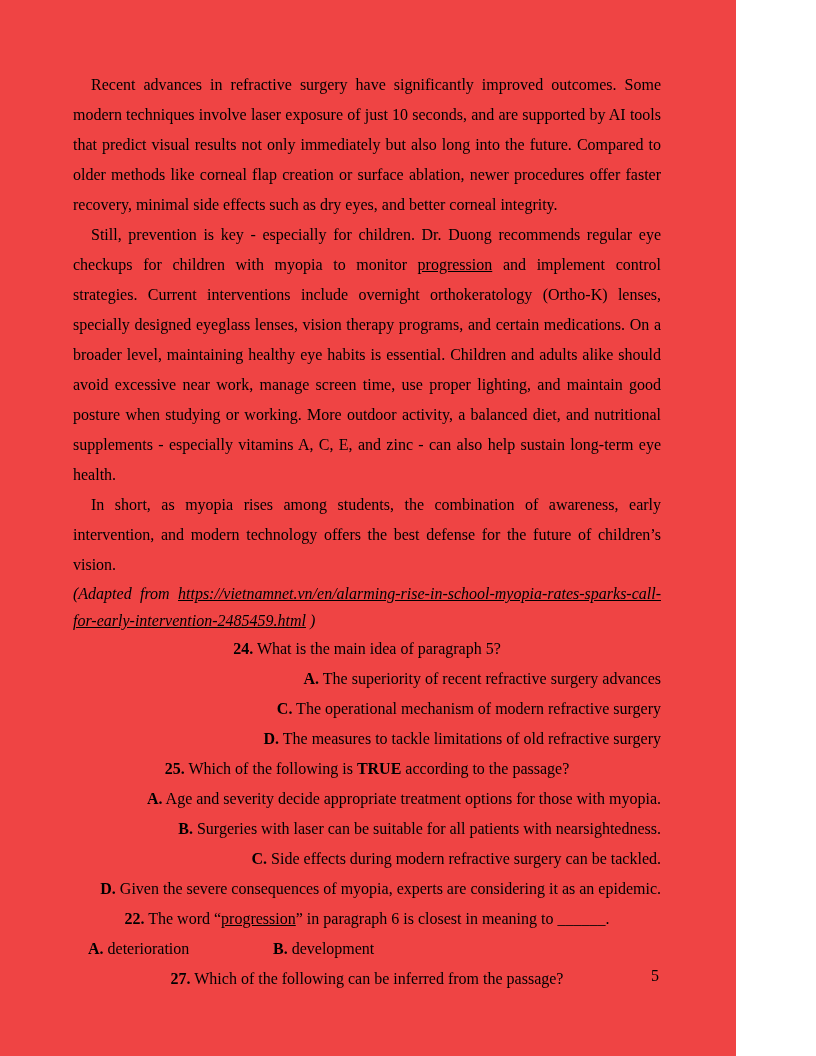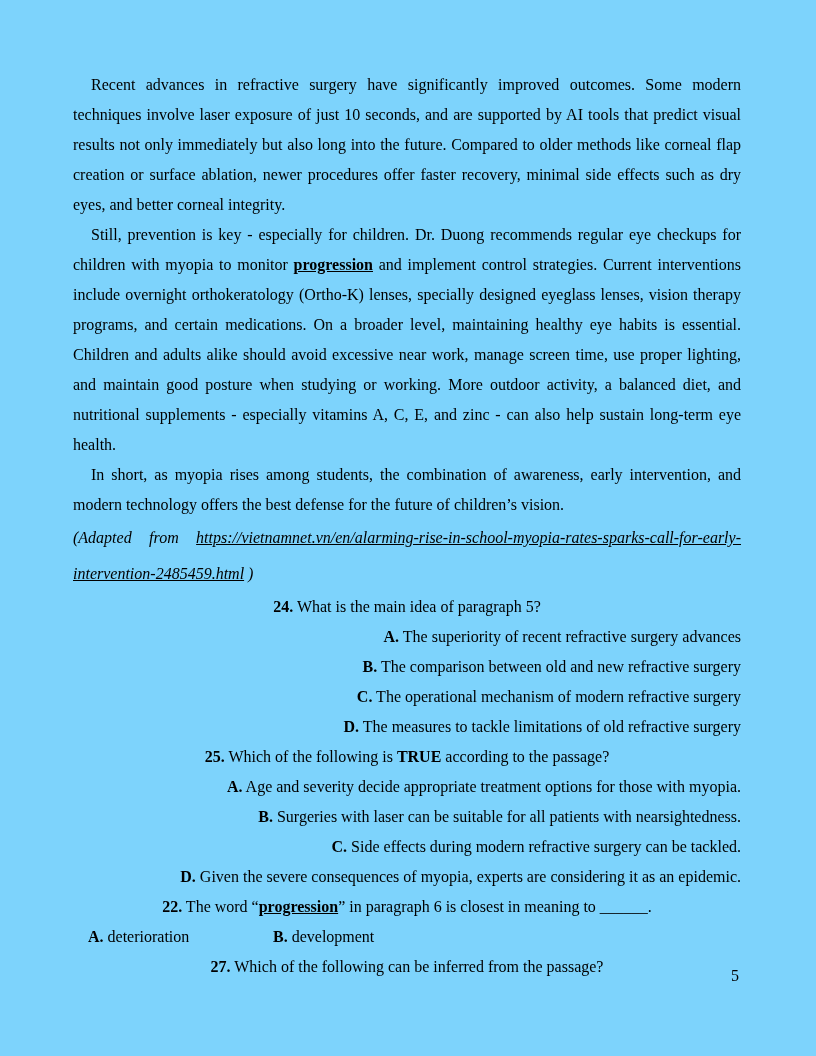--- a/index.html
+++ b/index.html
@@ -5,35 +5,35 @@
   * { margin: 0; padding: 0; box-sizing: border-box; }
   html, body { background: #ffffff; }
   body {
     width: 816px; height: 1056px;
     font-family: "Liberation Serif", serif;
     font-size: 16px; color: #000000;
     overflow: hidden;
   }
   .page {
     position: relative;
-    width: 816px; height: 1056px;
+    width: 736px; height: 1056px;
     padding: 70px 75px 0 73px;
-    background: #7dd3fc;
+    background: #ef4444;
   }
   .para {
     text-align: justify;
     text-indent: 18px;
     line-height: 30px;
   }
   .bold { font-weight: bold; }
-  .keyword { font-weight: bold; text-decoration: underline; }
+  .keyword { font-weight: normal; text-decoration: underline; }
   .source {
     font-style: italic;
     text-align: justify;
-    line-height: 36px;
+    line-height: 27px;
   }
   .url { text-decoration: underline; color: #000000; }
   .question { line-height: 30px; text-align: center; }
   .option { line-height: 30px; padding-left: 15px; text-align: right; }
   .option-row {
     display: grid;
     grid-template-columns: 185px 170px 164px auto;
     padding-left: 15px;
     line-height: 30px;
   }
@@ -69,24 +69,20 @@
   </p>
 
   <div class="question">
     <span class="bold">24.</span>
     <span>What is the main idea of paragraph 5?</span>
   </div>
   <div>
     <div class="option">
       <span class="bold">A.</span>
       <span>The superiority of recent refractive surgery advances</span>
-    </div>
-    <div class="option">
-      <span class="bold">B.</span>
-      <span>The comparison between old and new refractive surgery</span>
     </div>
     <div class="option">
       <span class="bold">C.</span>
       <span>The operational mechanism of modern refractive surgery</span>
     </div>
     <div class="option">
       <span class="bold">D.</span>
       <span>The measures to tackle limitations of old refractive surgery</span>
     </div>
   </div>

